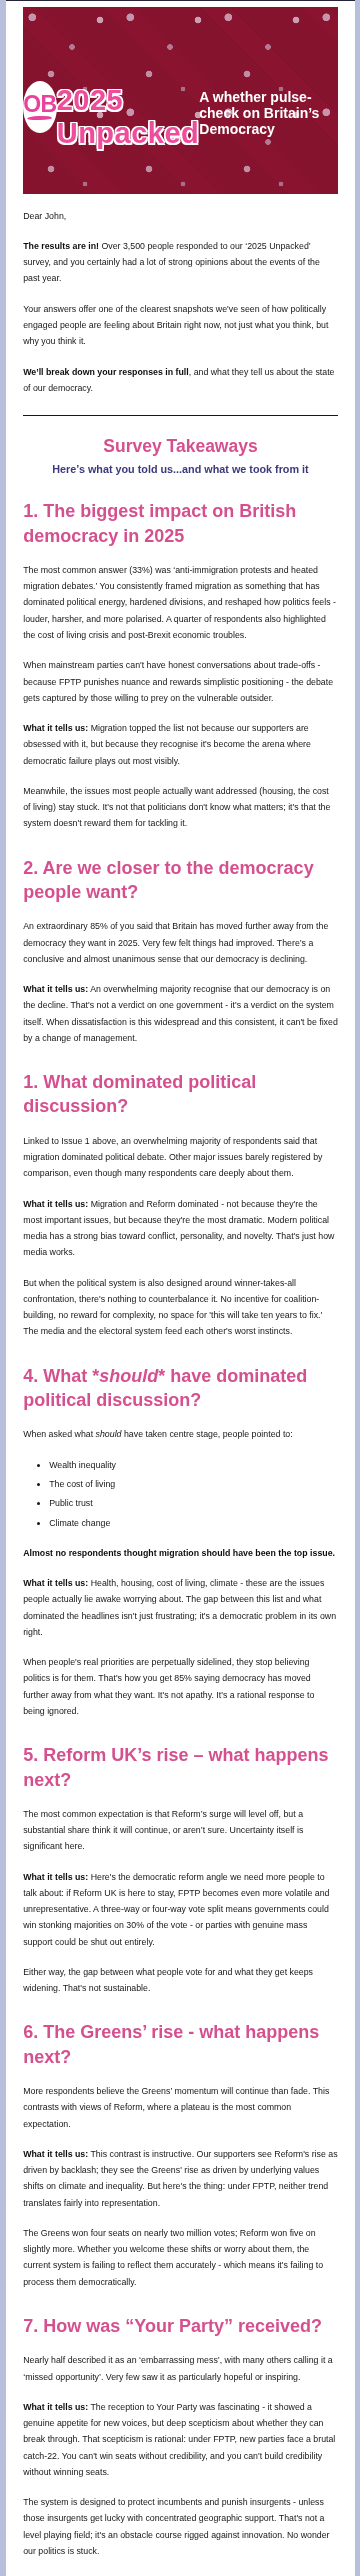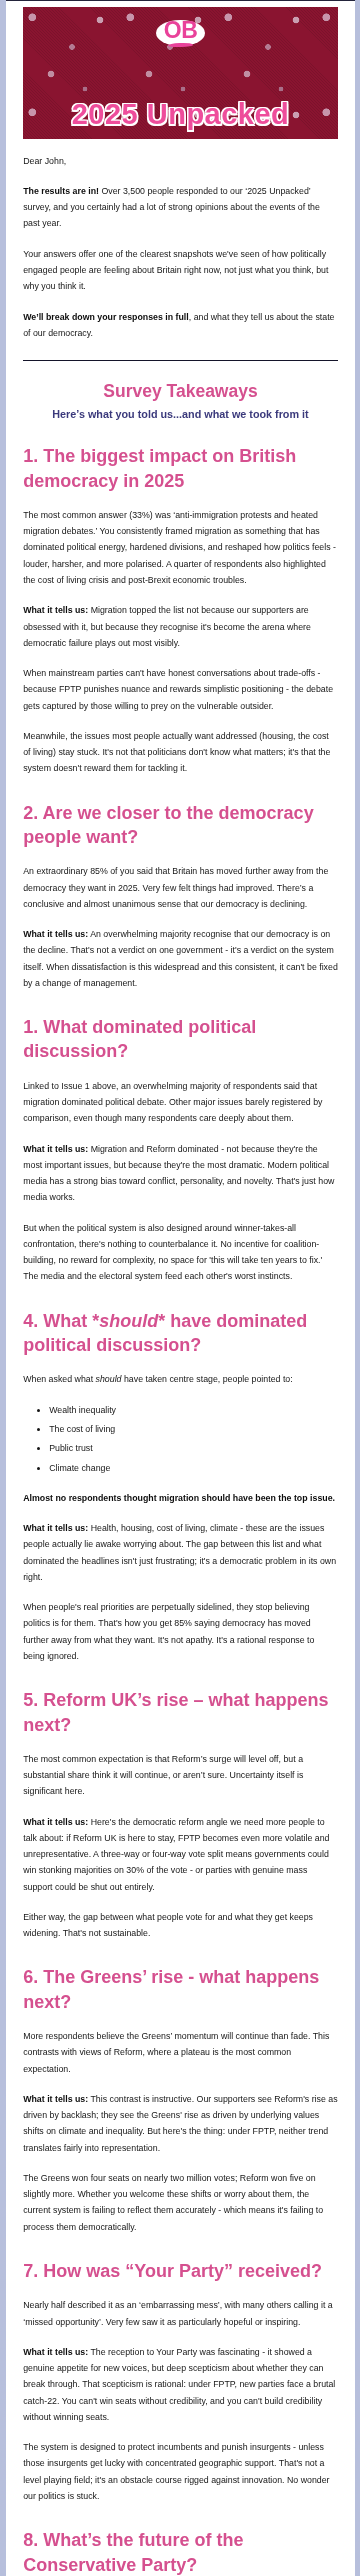--- a/index.html
+++ b/index.html
@@ -2,32 +2,32 @@
 <html style="font-size:8.2px"><head>
 <meta charset="utf-8">
 <style>
   html,body{margin:0;padding:0;background:#b7bfdc;}
   body{font-family:"Liberation Sans",sans-serif;color:#161616;}
   .page{width:361px;margin:0 auto;background:#b7bfdc;}
   .card{margin:0 5.7px;background:#ffffff;border-top:1.5px solid #23233a;padding-bottom:0;}
   .content{padding:5.7px 17.5px 0;}
   
   .hero{
-    height:132px;
+    height:187px;
     background-color:#8a1430;
     background-image:
       radial-gradient(circle at 9.3px 10.3px, #c795ab 3.6px, transparent 4.1px),
       radial-gradient(circle at 49px 40px, #b37b93 2.6px, transparent 3.1px),
       radial-gradient(circle at 77px 13px, #c99fb1 3.1px, transparent 3.6px),
       radial-gradient(circle at 28px 67px, #c08ea2 3.1px, transparent 3.6px),
       radial-gradient(circle at 62px 82px, #a96f89 2.1px, transparent 2.6px),
       repeating-linear-gradient(45deg, rgba(0,0,0,0.10) 0 0.5px, transparent 0.5px 2.1px);
     background-size:98px 95px,98px 95px,98px 95px,98px 95px,98px 95px,auto;
-    display:flex;flex-direction:column;align-items:center;
-    padding-top:13.4px;box-sizing:border-box;gap:32px;
+    display:flex;flex-direction:row;align-items:center;
+    padding-top:13.4px;box-sizing:border-box;
   }
   .logo-circle{width:49px;height:52px;background:#ffffff;border-radius:50%;
     display:flex;flex-direction:column;align-items:center;justify-content:center;}
   .logo-ob{font-size:23px;font-weight:bold;color:#e9429a;letter-spacing:-0.5px;line-height:0.9;}
   .logo-swoosh{width:25px;height:3.6px;background:#e9429a;border-radius:50%/70% 70% 50% 50%;margin-top:2.1px;transform:rotate(-2deg);}
   .hero-title{margin-top:19.6px;font-size:29px;font-weight:bold;color:#ee4d9b;letter-spacing:0.5px;
     text-shadow:-1.5px -1.5px 0 #fff,1.5px -1.5px 0 #fff,-1.5px 1.5px 0 #fff,1.5px 1.5px 0 #fff,0 -1.5px 0 #fff,0 1.5px 0 #fff,-1.5px 0 0 #fff,1.5px 0 0 #fff;}
   .hero-sub{margin-top:11.3px;font-size:14px;font-weight:bold;color:#ffffff;}
   
   p{font-size:8.8px;line-height:1.85;margin:14px 0;}
@@ -65,22 +65,22 @@
 
       <hr class="thick">
 
       <div class="takeaways-title">Survey Takeaways</div>
       <div class="takeaways-sub">Here’s what you told us...and what we took from it</div>
 
       <div id="sections">
           <section>
             <h3 class="section-heading"><span>1. The biggest impact on British democracy in 2025</span></h3>
             <p><span>The most common answer (33%) was ‘anti-immigration protests and heated migration debates.’ You consistently framed migration as something that has dominated political energy, hardened divisions, and reshaped how politics feels - louder, harsher, and more polarised. A quarter of respondents also highlighted the cost of living crisis and post-Brexit economic troubles.</span></p>
+            <p><span>When mainstream parties can't have honest conversations about trade-offs - because FPTP punishes nuance and rewards simplistic positioning - the debate gets captured by those willing to prey on the vulnerable outsider.</span></p>
             <p><strong>What it tells us:</strong><span> Migration topped the list not because our supporters are obsessed with it, but because they recognise it's become the arena where democratic failure plays out most visibly.</span></p>
-            <p><span>When mainstream parties can't have honest conversations about trade-offs - because FPTP punishes nuance and rewards simplistic positioning - the debate gets captured by those willing to prey on the vulnerable outsider.</span></p>
             <p><span>Meanwhile, the issues most people actually want addressed (housing, the cost of living) stay stuck. It's not that politicians don't know what matters; it's that the system doesn't reward them for tackling it.</span></p>
           </section>
           <section>
             <h3 class="section-heading"><span>2. Are we closer to the democracy people want?</span></h3>
             <p><span>An extraordinary 85% of you said that Britain has moved further away from the democracy they want in 2025. Very few felt things had improved. There’s a conclusive and almost unanimous sense that our democracy is declining.</span></p>
             <p><strong>What it tells us:</strong><span> An overwhelming majority recognise that our democracy is on the decline. That's not a verdict on one government - it's a verdict on the system itself. When dissatisfaction is this widespread and this consistent, it can't be fixed by a change of management.</span></p>
           </section>
           <section>
             <h3 class="section-heading"><span>1. What dominated political discussion?</span></h3>
             <p><span>Linked to Issue 1 above, an overwhelming majority of respondents said that migration dominated political debate. Other major issues barely registered by comparison, even though many respondents care deeply about them.</span></p>

